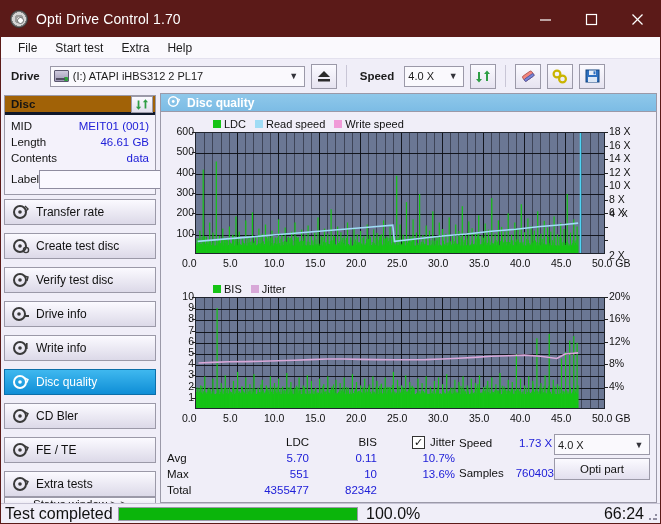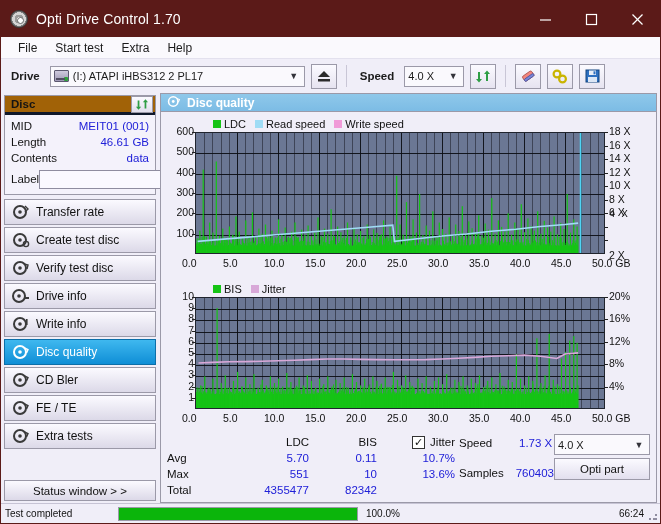--- a/index.html
+++ b/index.html
@@ -85,21 +85,21 @@
   }
   .disc-rows{padding:3px 6px 5px 6px;}
   .drow{display:flex;align-items:center;height:16px;font-size:11.5px;}
   .drow .k{color:#141414;}
   .drow .v{margin-left:auto;color:#2020d8;}
   .label-row{display:flex;align-items:center;margin-top:3px;}
   .label-row .k{width:40px;font-size:11.5px;color:#141414;}
   .lbl-input{flex:1;height:19px;border:1px solid #8f8da0;background:#faf9ff;}
   .lbl-btn{width:22px;height:20px;margin-left:4px;border:1px solid #9b99a8;background:linear-gradient(#fbfaff,#e2dfee);display:flex;align-items:center;justify-content:center;}
   
-  .nav{margin-top:4px;display:flex;flex-direction:column;gap:2px;}
+  .nav{margin-top:4px;display:flex;flex-direction:column;gap:8px;}
   .nav-item{
     height:26px;border:1px solid #9b99a8;background:linear-gradient(#fbfaff,#dcd9e8);
     display:flex;align-items:center;padding-left:7px;font-size:12px;color:#111;
   }
   .nav-item.sel{
     background:linear-gradient(#3fb8ef,#0f8ed6);border-color:#0c6ea8;color:#fff;
   }
   .nav-item .ni{width:18px;height:16px;margin-right:6px;flex:0 0 auto;}
   .status-btn{
     margin-top:auto;margin-bottom:2px;height:21px;border:1px solid #9b99a8;
@@ -138,21 +138,21 @@
   .sr-left{width:95px;}
   .srow2{display:flex;height:17px;align-items:center;font-size:11.5px;}
   .srow2 .lab{width:60px;color:#111;}
   .srow2 .val{color:#2020d8;white-space:nowrap;}
   .sr-btns{margin-left:auto;width:98px;display:flex;flex-direction:column;gap:3px;padding-right:2px;}
   .sbtn{height:22px;border:1px solid #9b99a8;background:linear-gradient(#fbfaff,#e2dfee);
     display:flex;align-items:center;justify-content:center;font-size:11.5px;color:#111;}
   
   .statusbar{
     height:20px;flex:0 0 auto;display:flex;align-items:center;
-    background:#f0eef8;border-top:1px solid #c6c3d4;font-size:10px;color:#111;
+    background:#f0eef8;border-top:1px solid #c6c3d4;font-size:16px;color:#111;
   }
   .sb-text{width:117px;padding-left:4px;}
   .sb-prog{width:240px;height:14px;border:1px solid #9b99a8;background:#fff;position:relative;}
   .sb-prog .fill{position:absolute;left:0;top:0;bottom:0;background:#0bb50b;}
   .sb-pct{width:80px;padding-left:8px;}
   .sb-time{margin-left:auto;padding-right:16px;}
   .grip{position:absolute;right:2px;bottom:2px;width:10px;height:10px;
     background:
       radial-gradient(circle at 2px 8px,#8f8da0 1px,transparent 1px),
       radial-gradient(circle at 6px 8px,#8f8da0 1px,transparent 1px),

